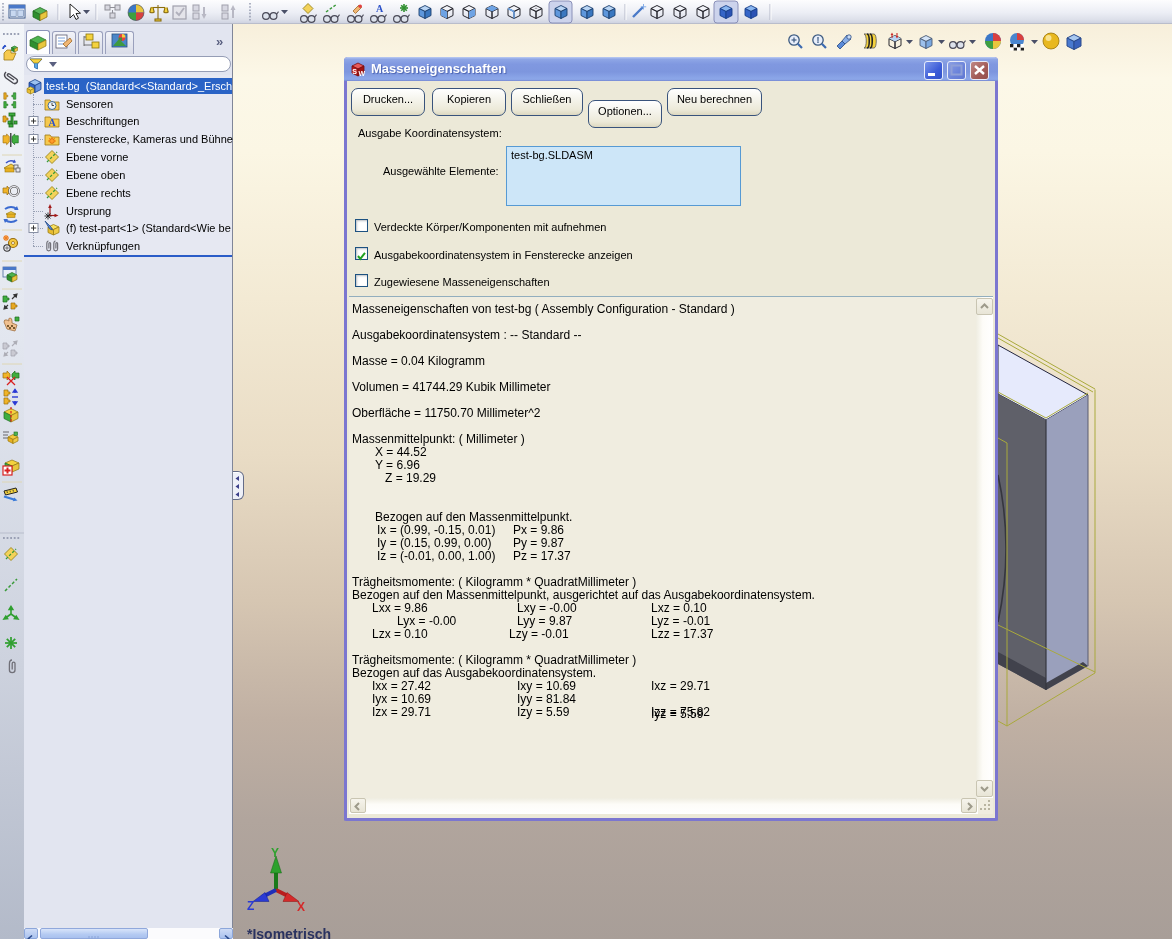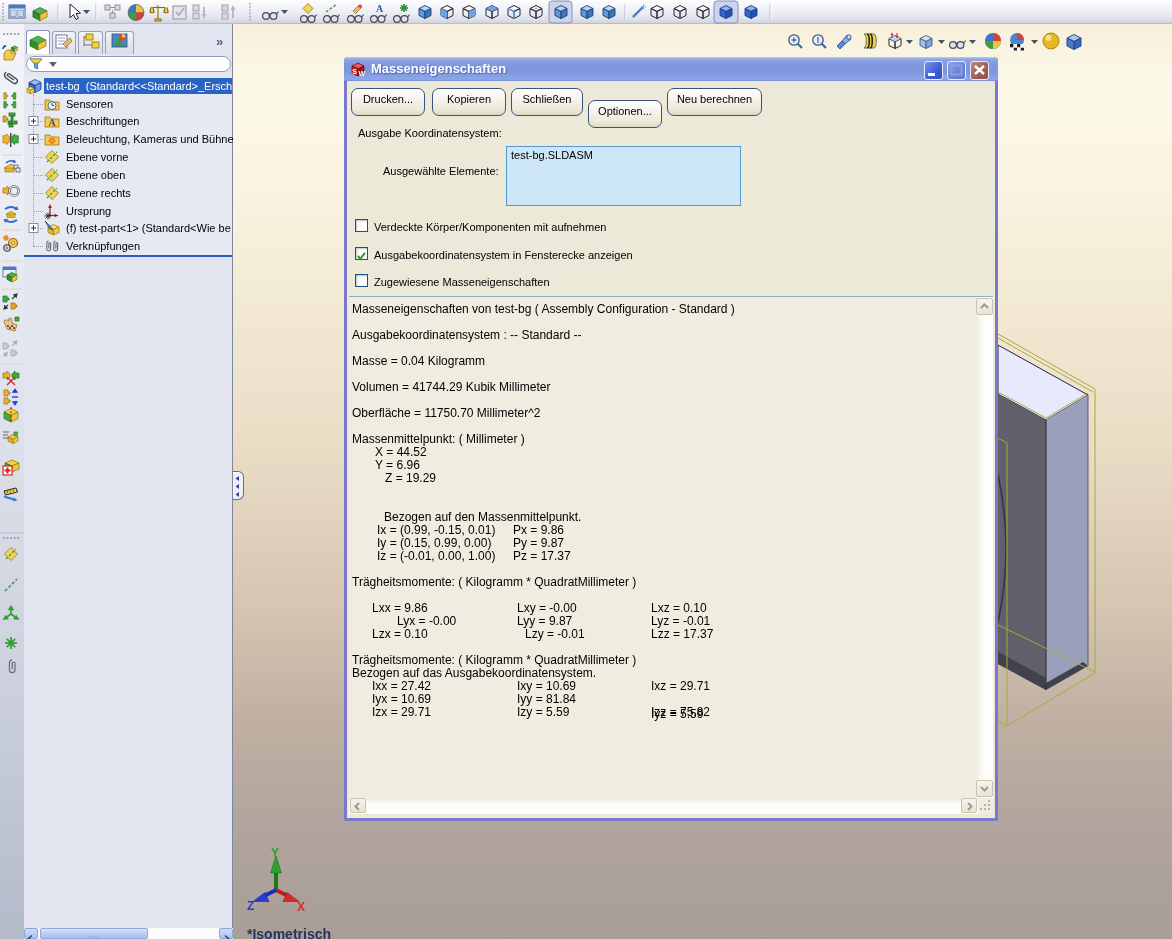--- a/index.html
+++ b/index.html
@@ -143,21 +143,21 @@
 <div class="abs" style="left:33px;top:157px;width:10px;border-top:1px dotted #98a0b4;"></div>
 <div class="abs" style="left:33px;top:175px;width:10px;border-top:1px dotted #98a0b4;"></div>
 <div class="abs" style="left:33px;top:193px;width:10px;border-top:1px dotted #98a0b4;"></div>
 <div class="abs" style="left:33px;top:211px;width:10px;border-top:1px dotted #98a0b4;"></div>
 <div class="abs" style="left:33px;top:228px;width:10px;border-top:1px dotted #98a0b4;"></div>
 <div class="abs" style="left:33px;top:246px;width:10px;border-top:1px dotted #98a0b4;"></div>
 <div class="abs" style="left:44px;top:78px;width:188px;height:16px;background:#2a63c6;"></div>
 <div class="txt" style="left:46px;top:80px;color:#fff;">test-bg  (Standard&lt;&lt;Standard&gt;_Ersch</div>
 <div class="txt" style="left:66px;top:98px;">Sensoren</div>
 <div class="txt" style="left:66px;top:115px;">Beschriftungen</div>
-<div class="txt" style="left:66px;top:133px;">Beleuchtung, Kameras und Bühne</div>
+<div class="txt" style="left:66px;top:133px;">Fensterecke, Kameras und Bühne</div>
 <div class="txt" style="left:66px;top:151px;">Ebene vorne</div>
 <div class="txt" style="left:66px;top:169px;">Ebene oben</div>
 <div class="txt" style="left:66px;top:187px;">Ebene rechts</div>
 <div class="txt" style="left:66px;top:205px;">Ursprung</div>
 <div class="txt" style="left:66px;top:222px;">(f) test-part&lt;1&gt; (Standard&lt;Wie be</div>
 <div class="txt" style="left:66px;top:240px;">Verknüpfungen</div>
 <svg class="abs" style="left:24px;top:76px;" width="50" height="180" viewBox="24 76 50 180">
 
   <g transform="translate(26,78)">
     <polygon points="3,4.5 9,1.5 15,4.5 9,7.5" fill="#9cc2f0" stroke="#17408a" stroke-width="0.8"></polygon>
@@ -745,28 +745,29 @@
   <div id="res">
     <div class="rl" style="top:5px;left:3px;">Masseneigenschaften von test-bg ( Assembly Configuration - Standard )</div>
     <div class="rl" style="top:31px;left:3px;">Ausgabekoordinatensystem : -- Standard --</div>
     <div class="rl" style="top:57px;left:3px;">Masse = 0.04 Kilogramm</div>
     <div class="rl" style="top:83px;left:3px;">Volumen = 41744.29 Kubik Millimeter</div>
     <div class="rl" style="top:109px;left:3px;">Oberfläche = 11750.70 Millimeter^2</div>
     <div class="rl" style="top:135px;left:3px;">Massenmittelpunkt: ( Millimeter )</div>
     <div class="rl" style="top:148px;left:26px;">X = 44.52</div>
     <div class="rl" style="top:161px;left:26px;">Y = 6.96</div>
     <div class="rl" style="top:174px;left:36px;">Z = 19.29</div>
-    <div class="rl" style="top:213px;left:11px;padding-left:24px;">Bezogen auf den Massenmittelpunkt.</div>
+    <div class="rl" style="top:213px;left:2px;padding-left:24px;">Bezogen auf den Massenmittelpunkt.</div>
     <div class="rl" style="top:226px;left:28px;">Ix = (0.99, -0.15, 0.01)<span style="position:absolute;left:136px;">Px = 9.86</span></div>
     <div class="rl" style="top:239px;left:28px;">Iy = (0.15, 0.99, 0.00)<span style="position:absolute;left:136px;">Py = 9.87</span></div>
     <div class="rl" style="top:252px;left:28px;">Iz = (-0.01, 0.00, 1.00)<span style="position:absolute;left:136px;">Pz = 17.37</span></div>
     <div class="rl" style="top:278px;left:3px;">Trägheitsmomente: ( Kilogramm * QuadratMillimeter )</div>
+    <div class="rl" style="top:291px;left:3px;">Bezogen auf den Massenmittelpunkt, ausgerichtet auf das Ausgabekoordinatensystem.</div>
     <div class="rl" style="top:304px;left:23px;">Lxx = 9.86<span style="position:absolute;left:145px;">Lxy = -0.00</span><span style="position:absolute;left:279px;">Lxz = 0.10</span></div>
     <div class="rl" style="top:317px;left:23px;padding-left:25px;">Lyx = -0.00<span style="position:absolute;left:145px;">Lyy = 9.87</span><span style="position:absolute;left:279px;">Lyz = -0.01</span></div>
-    <div class="rl" style="top:330px;left:23px;">Lzx = 0.10<span style="position:absolute;left:153px;">Lzy = -0.01</span><span style="position:absolute;left:279px;">Lzz = 17.37</span></div>
+    <div class="rl" style="top:330px;left:23px;">Lzx = 0.10<span style="position:absolute;left:137px;">Lzy = -0.01</span><span style="position:absolute;left:279px;">Lzz = 17.37</span></div>
     <div class="rl" style="top:356px;left:3px;">Trägheitsmomente: ( Kilogramm * QuadratMillimeter )</div>
     <div class="rl" style="top:369px;left:3px;">Bezogen auf das Ausgabekoordinatensystem.</div>
     <div class="rl" style="top:382px;left:23px;">Ixx = 27.42<span style="position:absolute;left:145px;">Ixy = 10.69</span><span style="position:absolute;left:279px;">Ixz = 29.71</span></div>
     <div class="rl" style="top:395px;left:23px;">Iyx = 10.69<span style="position:absolute;left:145px;">Iyy = 81.84</span><span style="position:absolute;left:279px;margin-top:15px;">Iyz = 5.59</span></div>
     <div class="rl" style="top:408px;left:23px;">Izx = 29.71<span style="position:absolute;left:145px;">Izy = 5.59</span><span style="position:absolute;left:279px;">Izz = 75.82</span></div>
     <div class="abs" style="left:627px;top:0;width:17px;height:501px;background:linear-gradient(90deg,#efede1,#fdfcf8 40%,#ffffff);"></div>
     <div class="sbtn" style="left:627px;top:1px;width:17px;height:17px;"><svg width="15" height="15" viewBox="0 0 15 15">
           <path d="M4 9 L7.5 5.5 L11 9" fill="none" stroke="#9d9a8a" stroke-width="2"></path>
         </svg></div>
     <div class="sbtn" style="left:627px;top:483px;width:17px;height:17px;"><svg width="15" height="15" viewBox="0 0 15 15">

